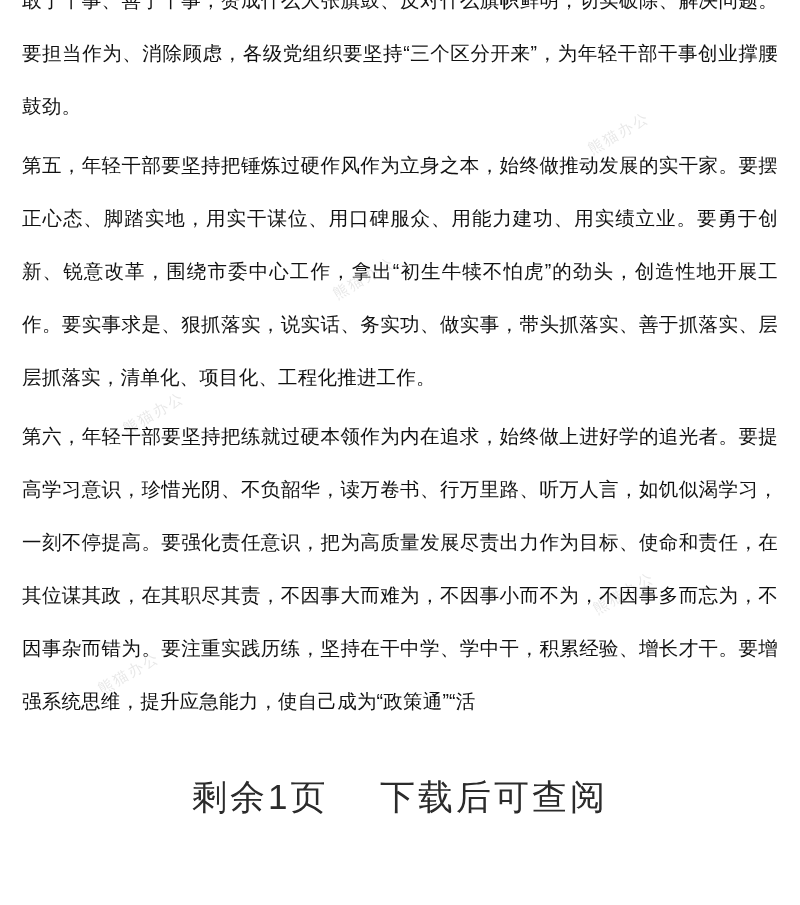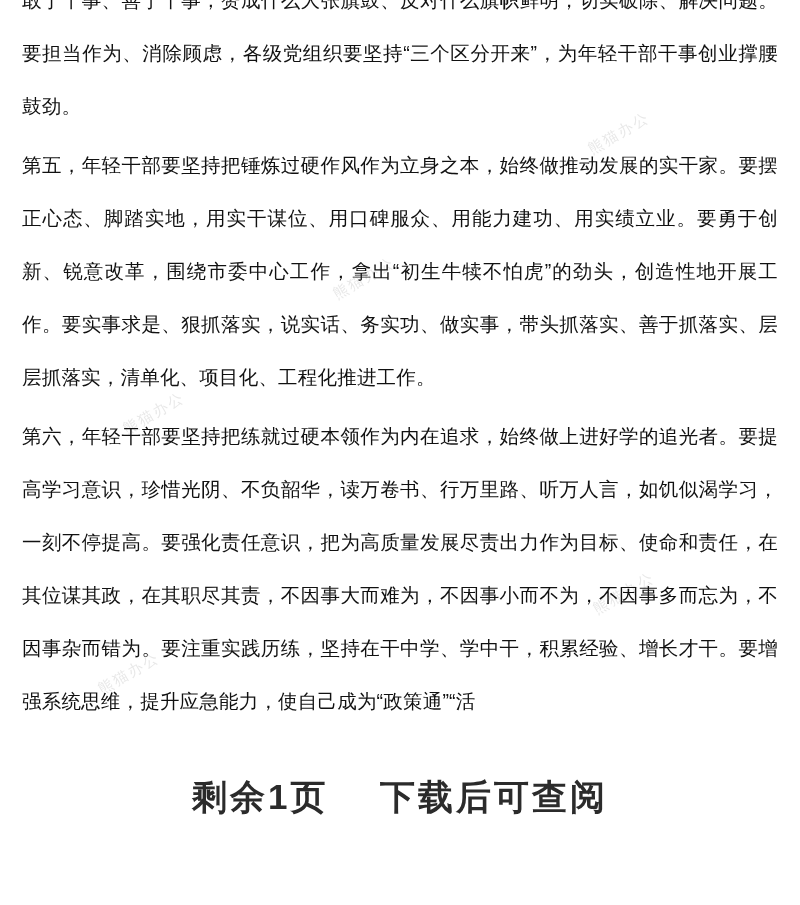--- a/index.html
+++ b/index.html
@@ -39,21 +39,21 @@
   .para.first {
     margin-top: -26px;
   }
   .footer-note {
     position: absolute;
     left: 0;
     right: 0;
     top: 800px;
     text-align: center;
     font-size: 35px;
-    font-weight: bold;
+    font-weight: normal;
     color: #2b2b2b;
     letter-spacing: 3px;
     z-index: 3;
   }
   .footer-note .gap {
     display: inline-block;
     width: 26px;
   }
   
   .wm {

